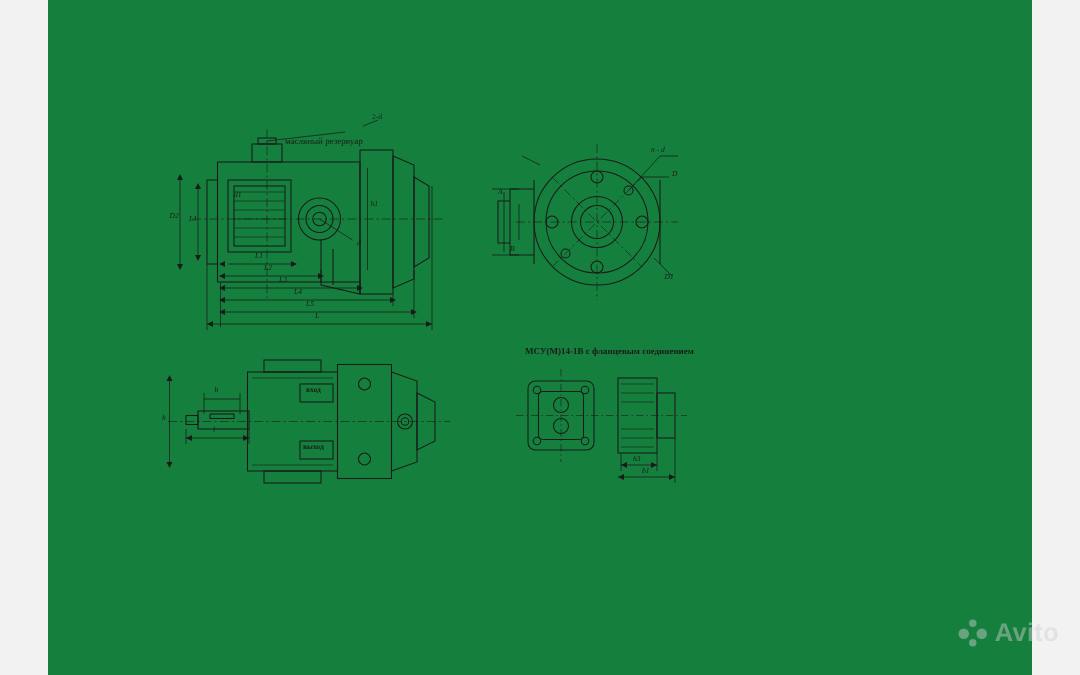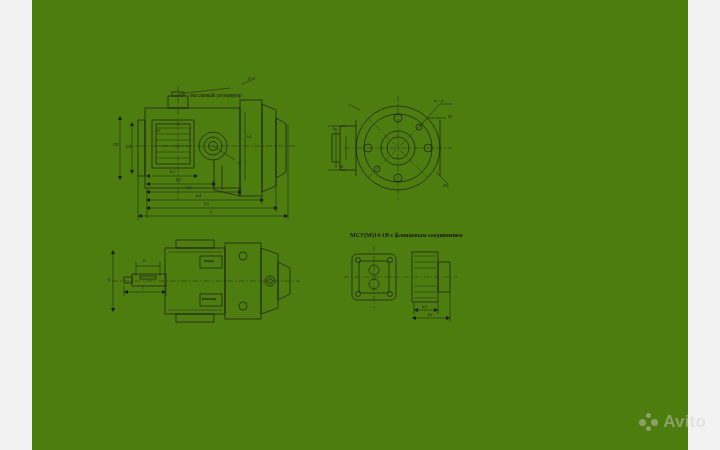--- a/index.html
+++ b/index.html
@@ -11,21 +11,21 @@
     width: 720px;
     height: 450px;
     font-family: "Liberation Sans", sans-serif;
     overflow: hidden;
     position: relative;
   }
   #page {
     position: relative;
     width: 720px;
     height: 450px;
-    background: #4d7c0f;
+    background: #15803d;
   }
   .edge-band {
     position: absolute;
     top: 0;
     bottom: 0;
     width: 32px;
     background: #f2f2f2;
   }
   .edge-band.left { left: 0; }
   .edge-band.right { right: 0; }

